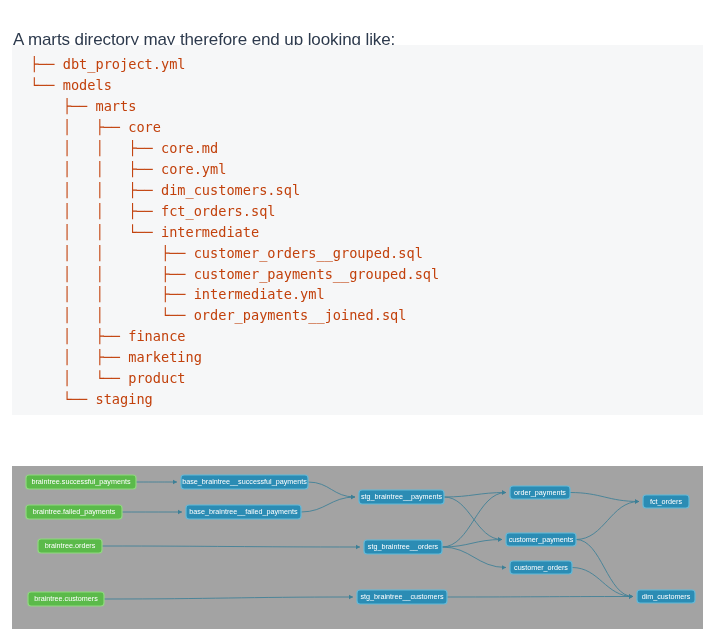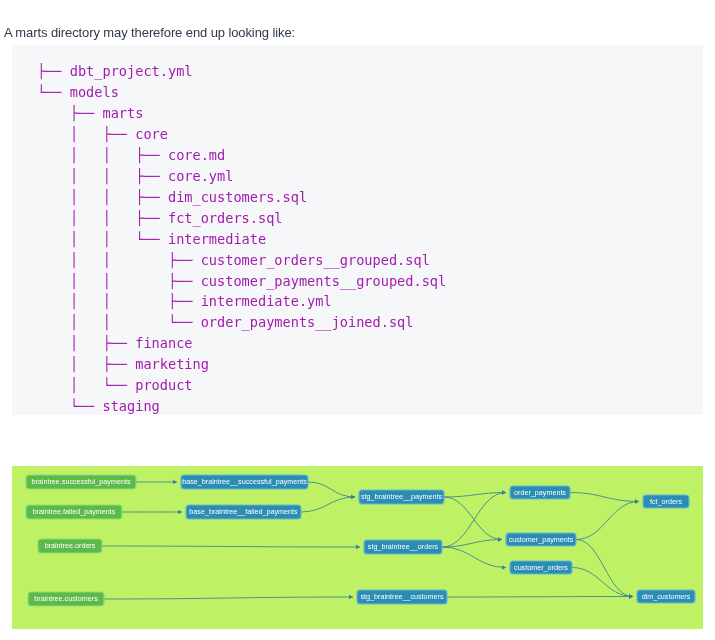--- a/index.html
+++ b/index.html
@@ -13,57 +13,58 @@
     font-family: "Liberation Sans", sans-serif;
     color: #2f3d4f;
     overflow: hidden;
   }
   .page {
     position: relative;
     width: 715px;
     height: 640px;
   }
   .para {
-    font-size: 13px;
+    font-size: 17px;
     line-height: 1.45;
     color: #2d3a4d;
     padding: 0 4px;
     letter-spacing: -0.1px;
+    margin-left: 9px;
   }
   #intro-paragraph { position: absolute; left: 0; top: 11px; }
   #dag-paragraph  { position: absolute; left: 0; top: 434px; }
 
   .code-block {
     position: absolute;
     left: 12px;
     top: 45px;
     width: 691px;
     height: 370px;
     background: #f6f7f8;
     box-sizing: border-box;
     padding: 9px 0 0 18px;
     overflow: hidden;
   }
   .code-block pre {
-    margin: 7px;
+    margin: 0;
     font-family: "DejaVu Sans Mono", "Liberation Mono", monospace;
     font-size: 13.6px;
     line-height: 20.95px;
-    color: #a21caf;
+    color: #c2410c;
     white-space: pre;
     letter-spacing: 0px;
   }
 
   .dag {
     position: absolute;
     left: 12px;
     top: 466px;
     width: 691px;
     height: 163px;
-    background: #bef264;
+    background: #a3a3a3;
     overflow: hidden;
   }
   .dag svg { display: block; }
   .node-rect { stroke-width: 1.2px; }
   .node-src  { fill: #5bba4a; stroke: #8fd97f; }
   .node-mdl  { fill: #2b8cb4; stroke: #63b9d8; }
   .node-label {
     font-family: "Liberation Sans", sans-serif;
     font-size: 7.2px;
     fill: #ffffff;

